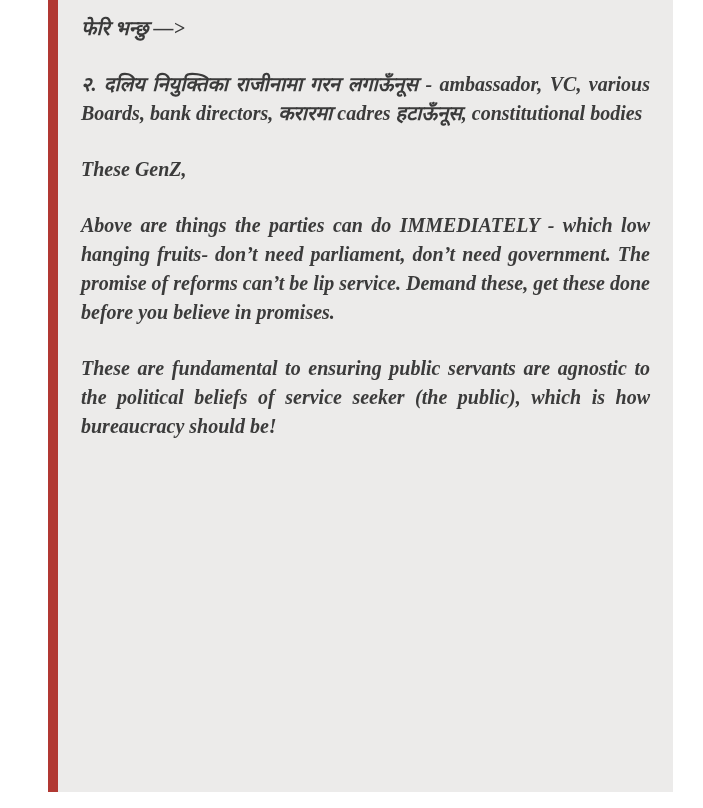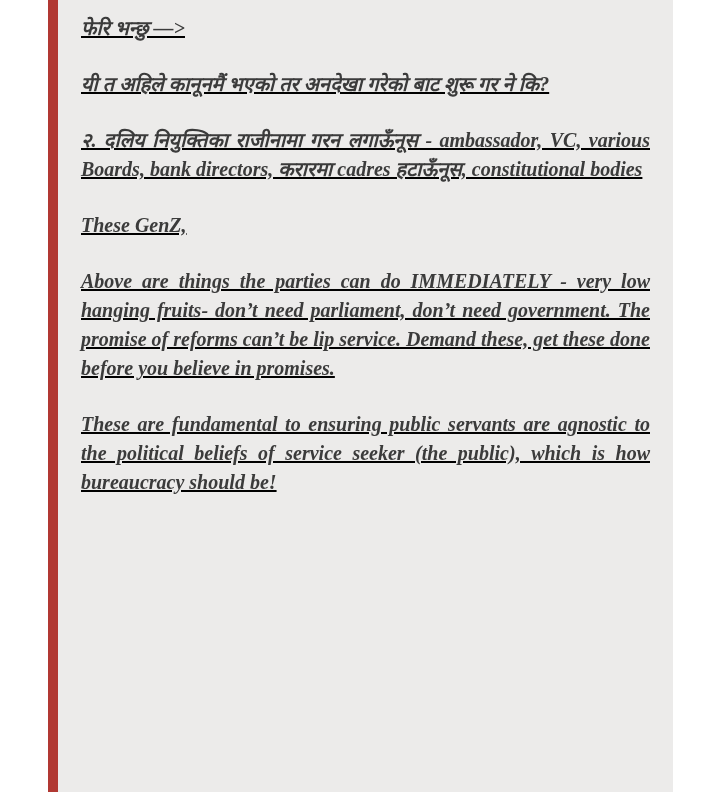--- a/index.html
+++ b/index.html
@@ -8,21 +8,20 @@
     background: #ffffff;
   }
   body {
     width: 703px;
     height: 808px;
     overflow: hidden;
     font-family: "Liberation Serif", "DejaVu Serif", serif;
   }
   .post-body {
     width: 703px;
-    text-decoration: underline;
   }
   blockquote.quote-block {
     box-sizing: border-box;
     margin: 0 30px 0 48px;
     min-height: 792px;
     border-left: 10px solid #b13832;
     background: #ecebea;
     padding: 14px 23px 10px 23px;
     font-style: italic;
     font-weight: 700;
@@ -37,19 +36,18 @@
   blockquote.quote-block p:last-child {
     margin-bottom: 16px;
   }
 </style>
 </head>
 <body style="background: rgb(255, 255, 255);">
 
 <main class="post-body">
   <blockquote class="quote-block" style="border-left-color: rgb(177, 56, 50); background: rgb(236, 235, 234); color: rgb(59, 59, 59);">
     <p>फेरि भन्छु —&gt;</p>
-    <p>यी त अहिले कानूनमैं भएको तर अनदेखा गरेको बाट शुरू गर ने कि?</p>
     <p>२. दलिय नियुक्तिका राजीनामा गरन लगाऊँनूस - ambassador, VC, various Boards, bank directors, करारमा cadres हटाऊँनूस, constitutional bodies</p>
     <p>These GenZ,</p>
-    <p>Above are things the parties can do IMMEDIATELY - very low hanging fruits- don’t need parliament, don’t need government.  The promise of reforms can’t be lip service. Demand these, get these done before you believe in promises.</p>
+    <p>Above are things the parties can do IMMEDIATELY - which low hanging fruits- don’t need parliament, don’t need government.  The promise of reforms can’t be lip service. Demand these, get these done before you believe in promises.</p>
     <p>These are fundamental to ensuring public servants are agnostic to the political beliefs of service seeker (the public), which is how bureaucracy should be!</p>
   </blockquote>
 </main>
 
 </body></html>

